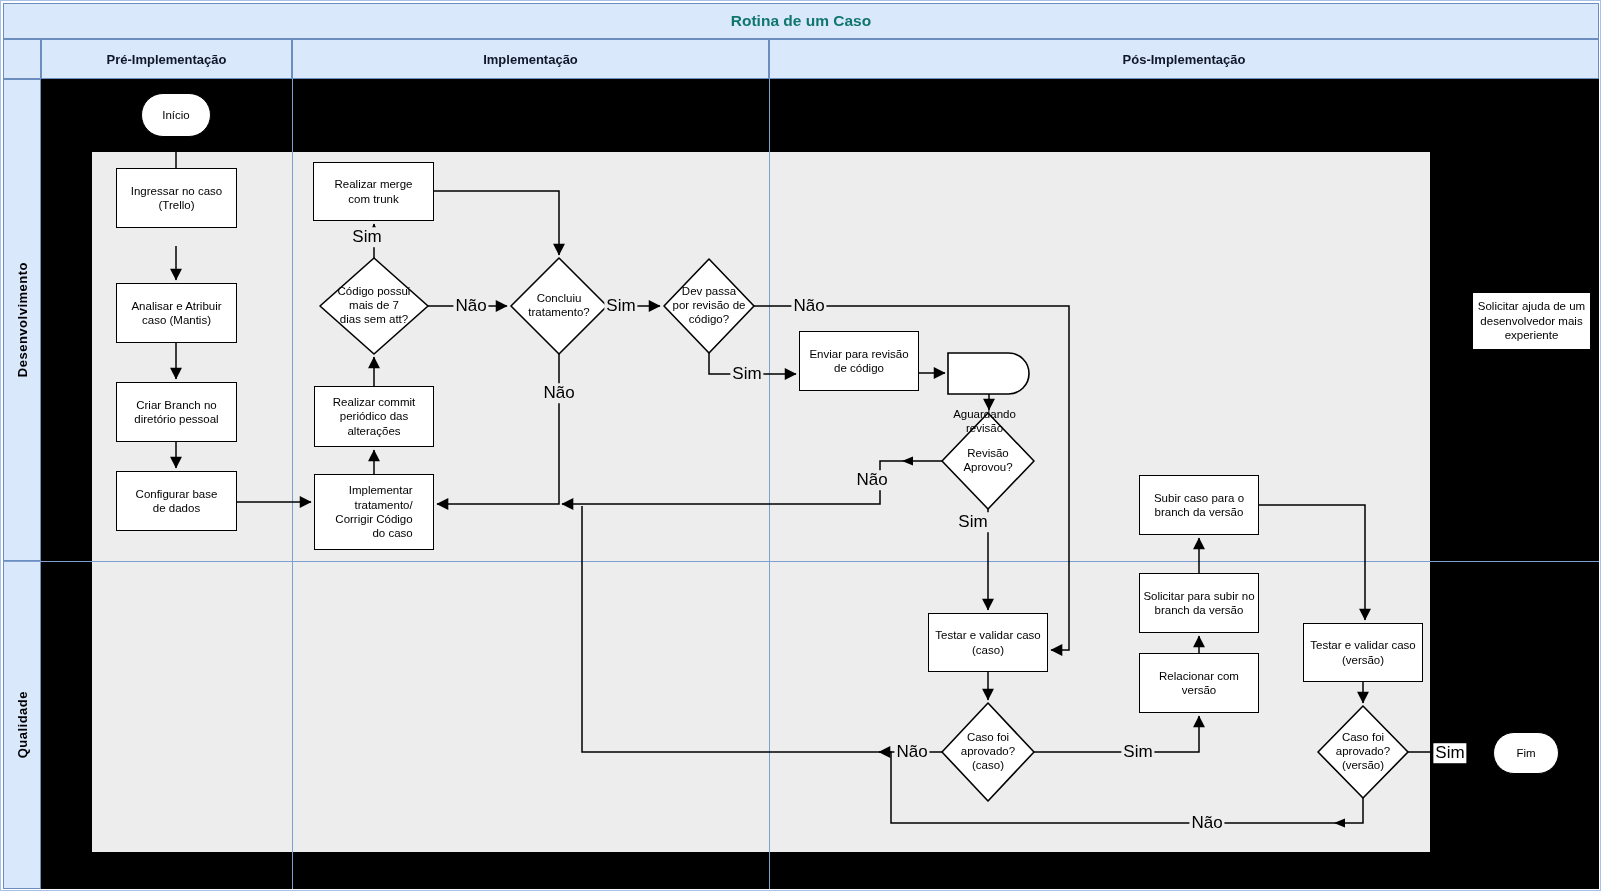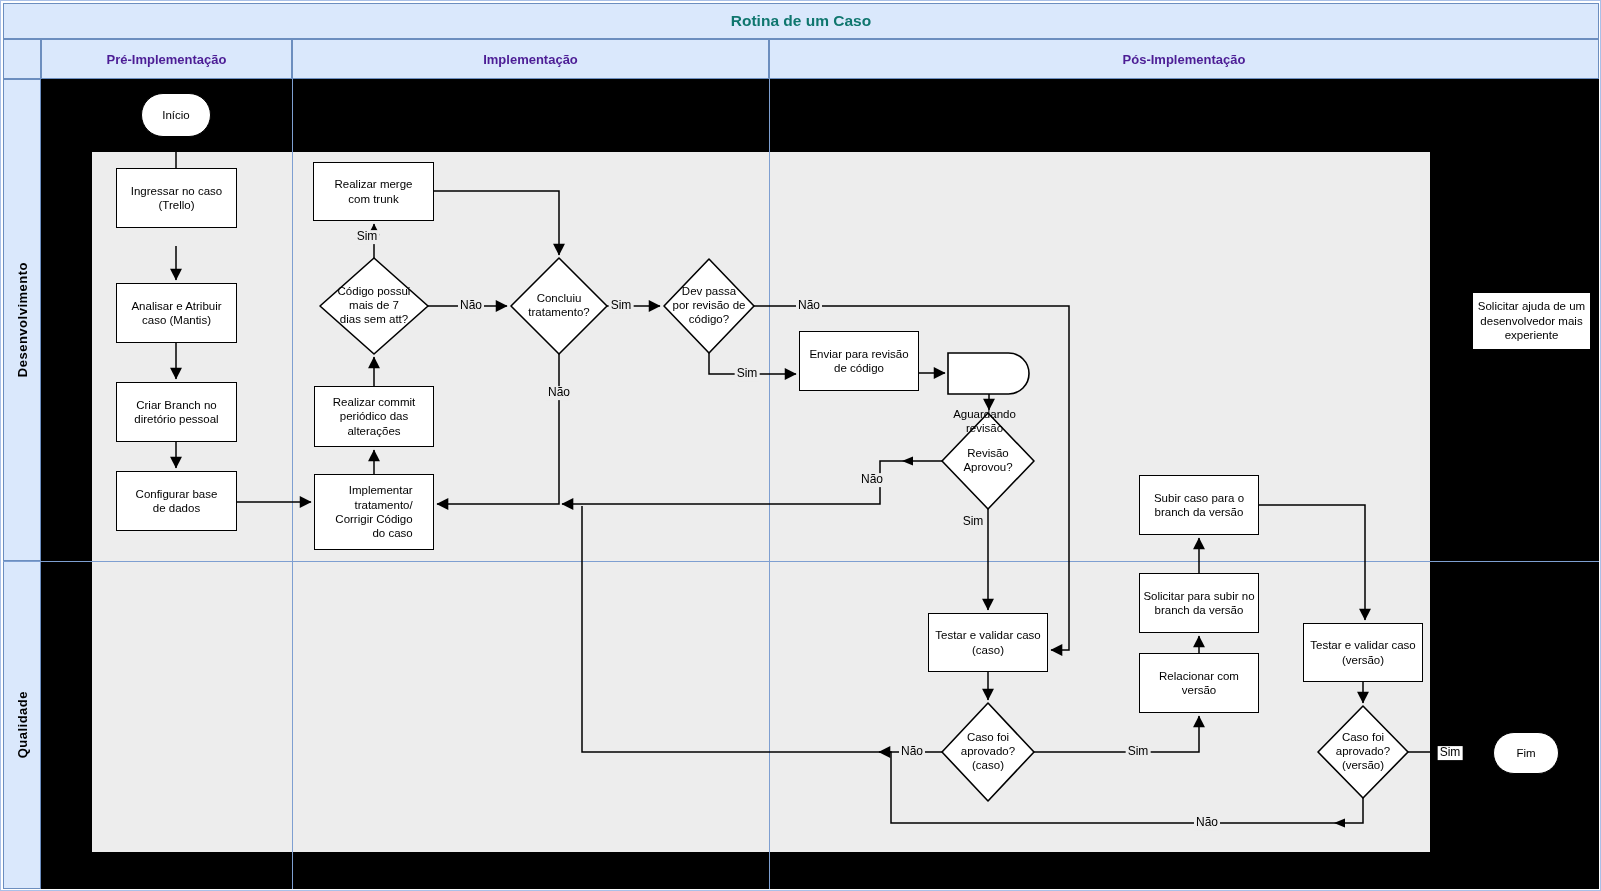--- a/index.html
+++ b/index.html
@@ -3,38 +3,38 @@
 <meta charset="utf-8">
 <style>
   html,body{margin:0;padding:0;background:#fff;font-family:"Liberation Sans",sans-serif;}
   .stage{position:relative;width:1601px;height:891px;background:#fff;overflow:hidden;
          border:1px solid #a9c0e8;box-sizing:border-box;}
   .titlebar{position:absolute;left:2px;top:2px;width:1596px;height:36px;background:#dae8fc;
             border:1px solid #6c8ebf;box-sizing:border-box;display:flex;align-items:center;
             justify-content:center;font-size:15.5px;font-weight:700;color:#0f766e;}
   .hcell{position:absolute;top:38px;height:40px;background:#dae8fc;border:1px solid #6c8ebf;
          box-sizing:border-box;display:flex;align-items:center;justify-content:center;
-         font-size:13px;font-weight:700;color:#4c1d95;}
+         font-size:13px;font-weight:700;color:#0f172a;}
   .lcell{position:absolute;left:2px;width:38px;background:#dae8fc;border:1px solid #6c8ebf;
          box-sizing:border-box;display:flex;align-items:center;justify-content:center;}
   .lcell span{writing-mode:vertical-rl;transform:rotate(180deg);font-size:13px;font-weight:700;
               color:#000;letter-spacing:.5px;}
   .blackarea{position:absolute;left:40px;top:78px;width:1558px;height:810px;background:#000;}
   .graypanel{position:absolute;left:91px;top:151px;width:1338px;height:700px;background:#ededed;}
   .vline{position:absolute;top:78px;width:1px;height:810px;background:#7e9fd1;}
   .hline{position:absolute;left:2px;top:560px;width:1596px;height:1px;background:#7e9fd1;}
   svg.edges{position:absolute;left:0;top:0;pointer-events:none;}
   .node{position:absolute;background:#fff;border:1.5px solid #000;box-sizing:border-box;
         display:flex;align-items:center;justify-content:center;text-align:center;
         font-size:11.5px;line-height:1.25;color:#000;white-space:pre-line;}
   .pill{border-radius:22px;}
   .dlabel{position:absolute;display:flex;align-items:center;justify-content:center;
           text-align:center;font-size:11.5px;line-height:1.2;color:#000;white-space:pre-line;
           pointer-events:none;}
-  .elabel{position:absolute;transform:translate(-50%,-50%);font-size:12px;color:#000;
+  .elabel{position:absolute;transform:translate(-50%,-50%);font-size:17px;color:#000;
           background:#ededed;padding:0 2px;line-height:1.15;white-space:nowrap;}
   .elabel.wbg{background:#ffffff;}
 </style>
 </head>
 <body>
 
 <div class="stage">
 
   <div class="titlebar">Rotina de um Caso</div>
 

